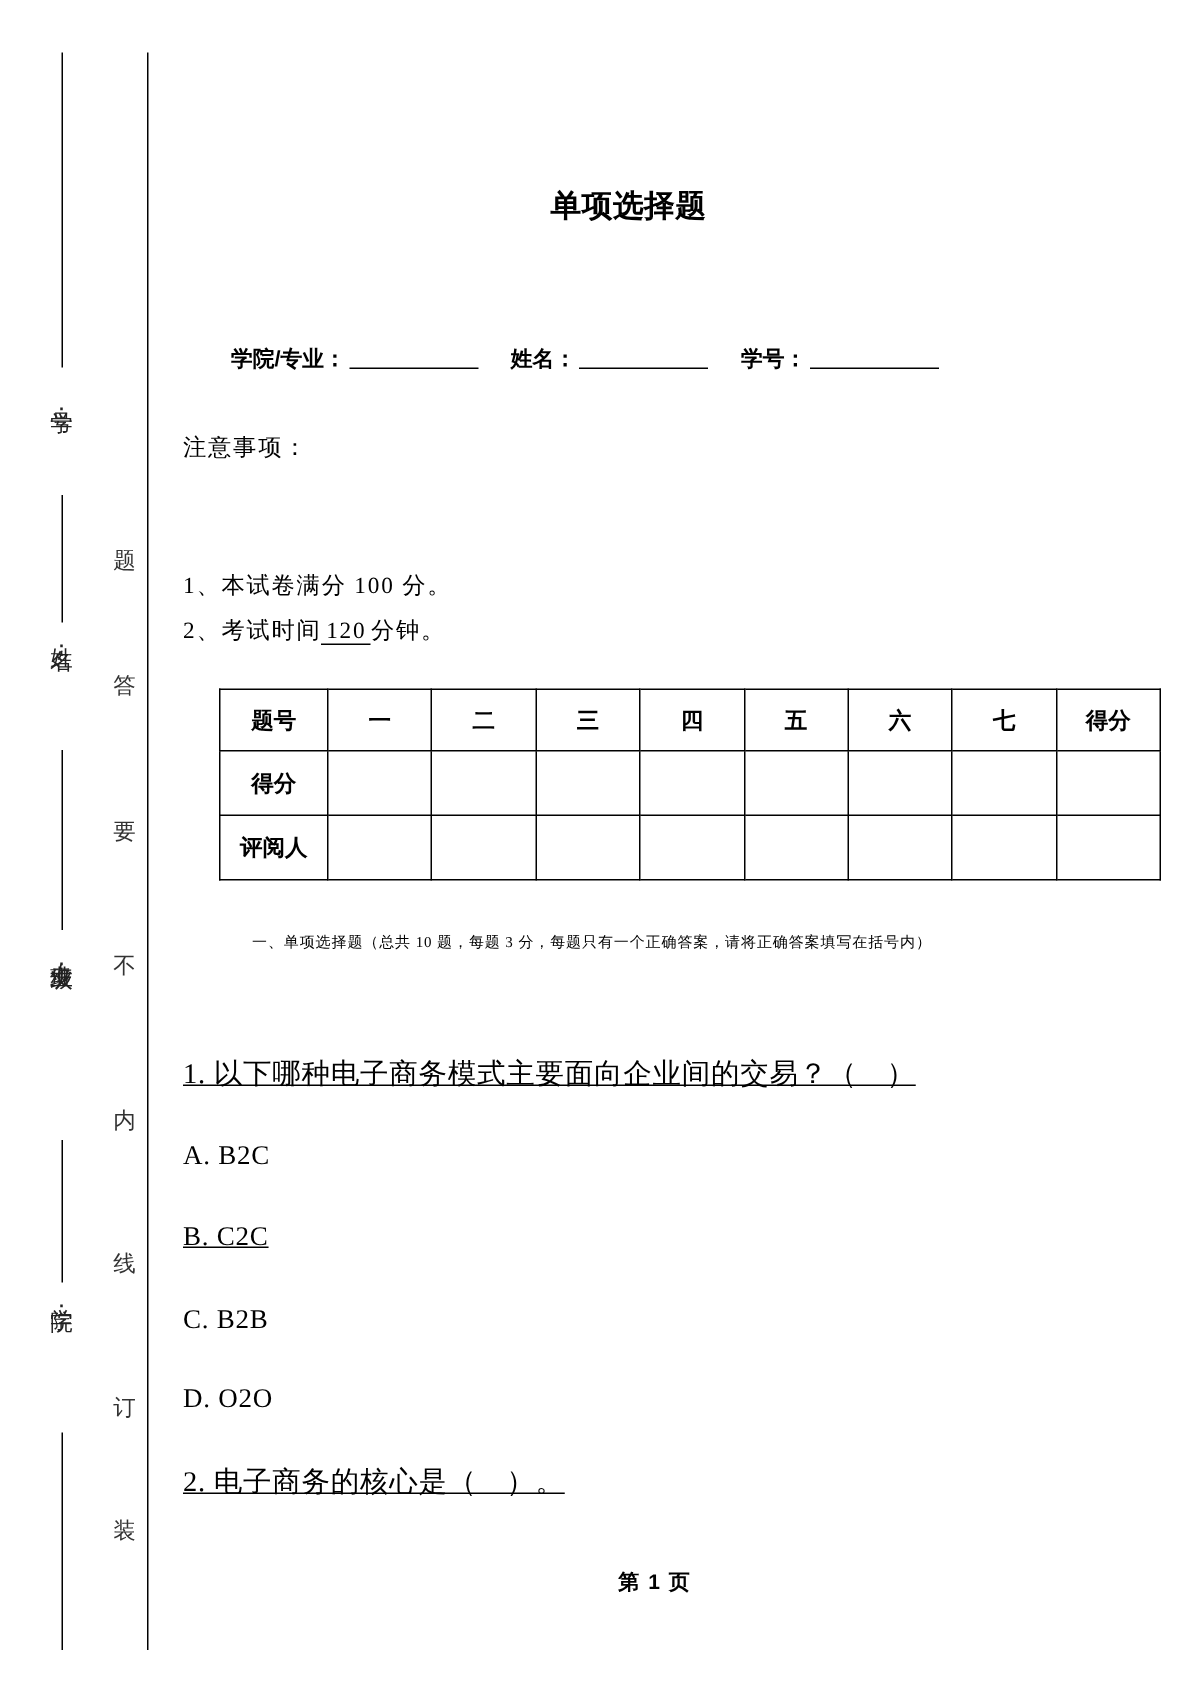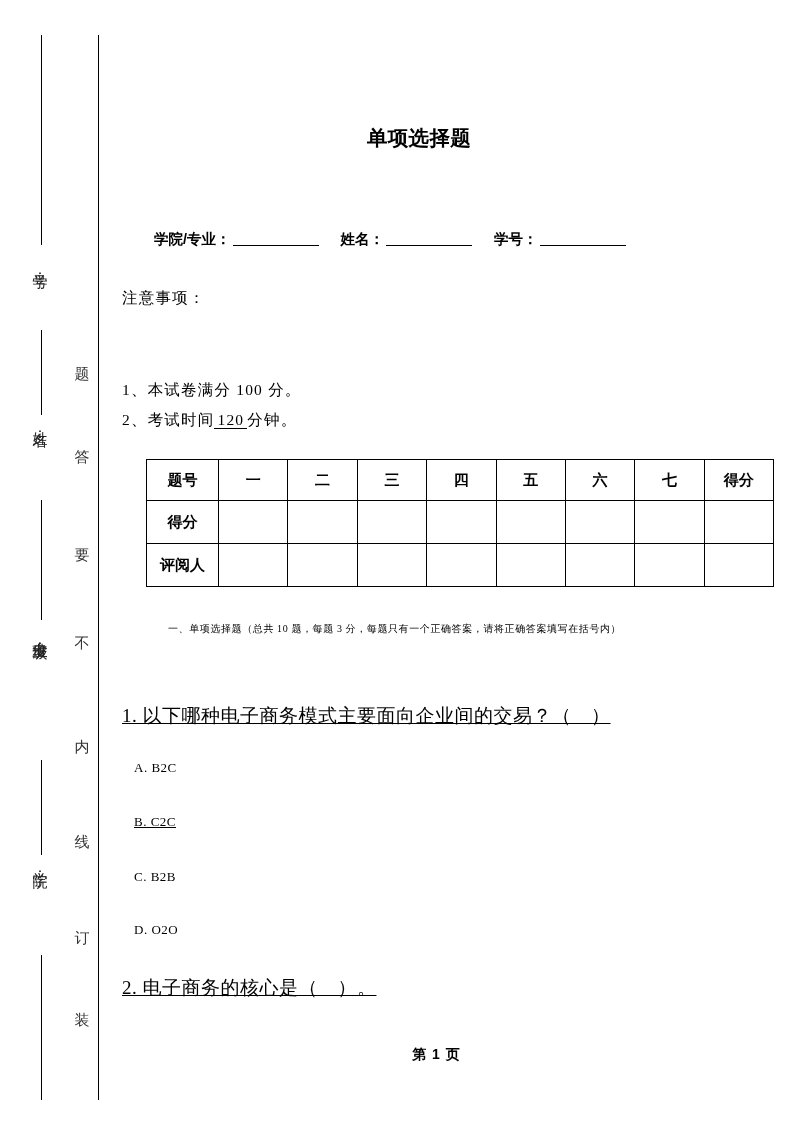--- a/index.html
+++ b/index.html
@@ -155,22 +155,22 @@
   .q-text {
     position: absolute;
     left: 0px;
     font-size: 19px;
     white-space: nowrap;
     letter-spacing: 0.5px;
     text-decoration: underline;
   }
   .q-opt {
     position: absolute;
-    left: 12px;
-    font-size: 13px;
+    left: 0px;
+    font-size: 18px;
     white-space: nowrap;
     letter-spacing: 0.5px;
   }
 
   #page-footer {
     position: absolute;
     left: 0;
     top: 1046px;
     width: 793px;
     text-align: center;

